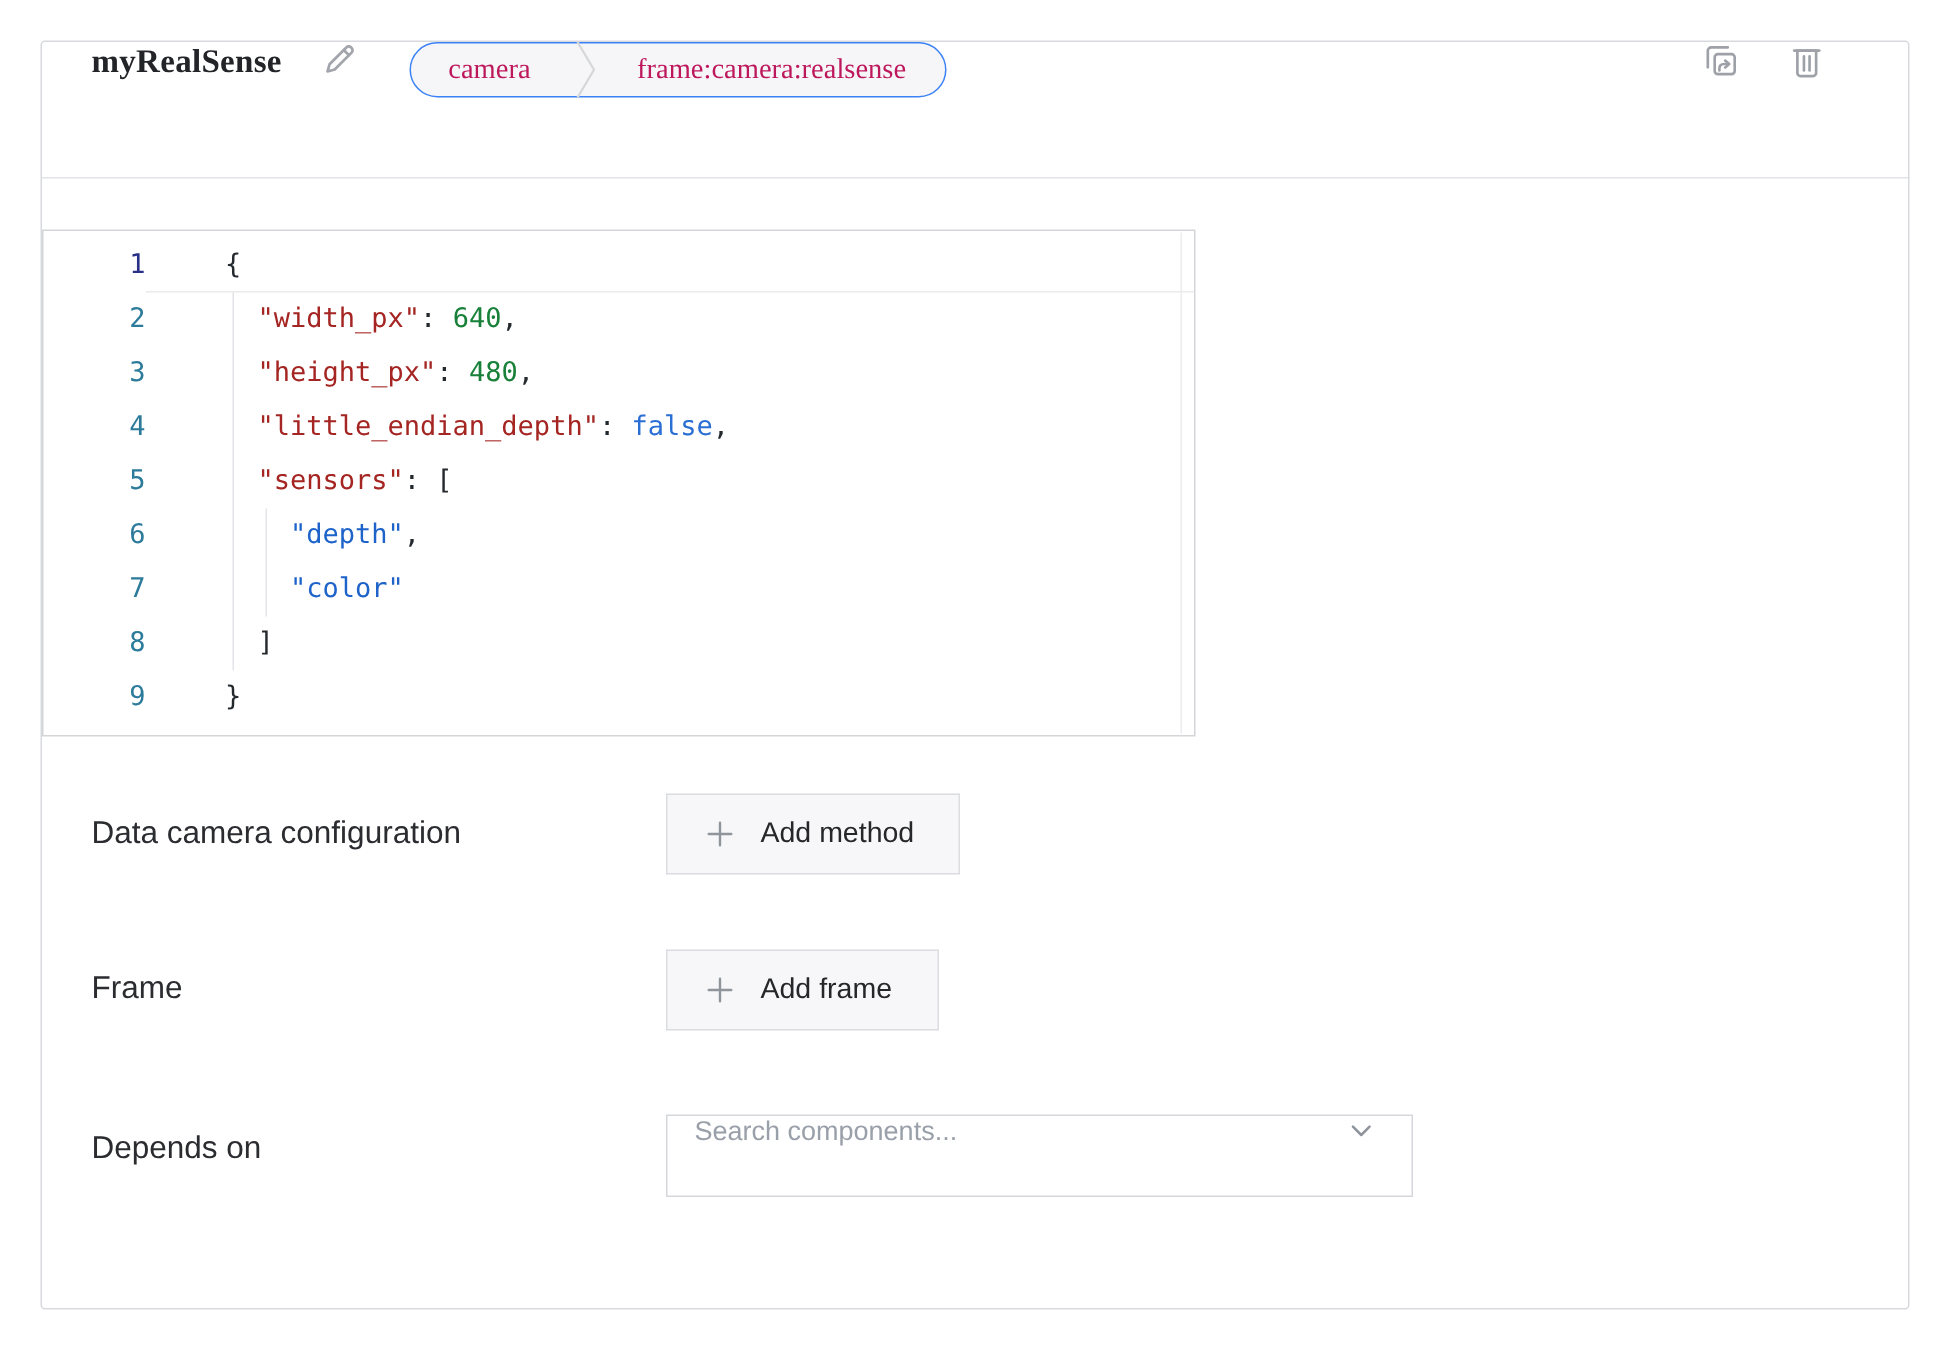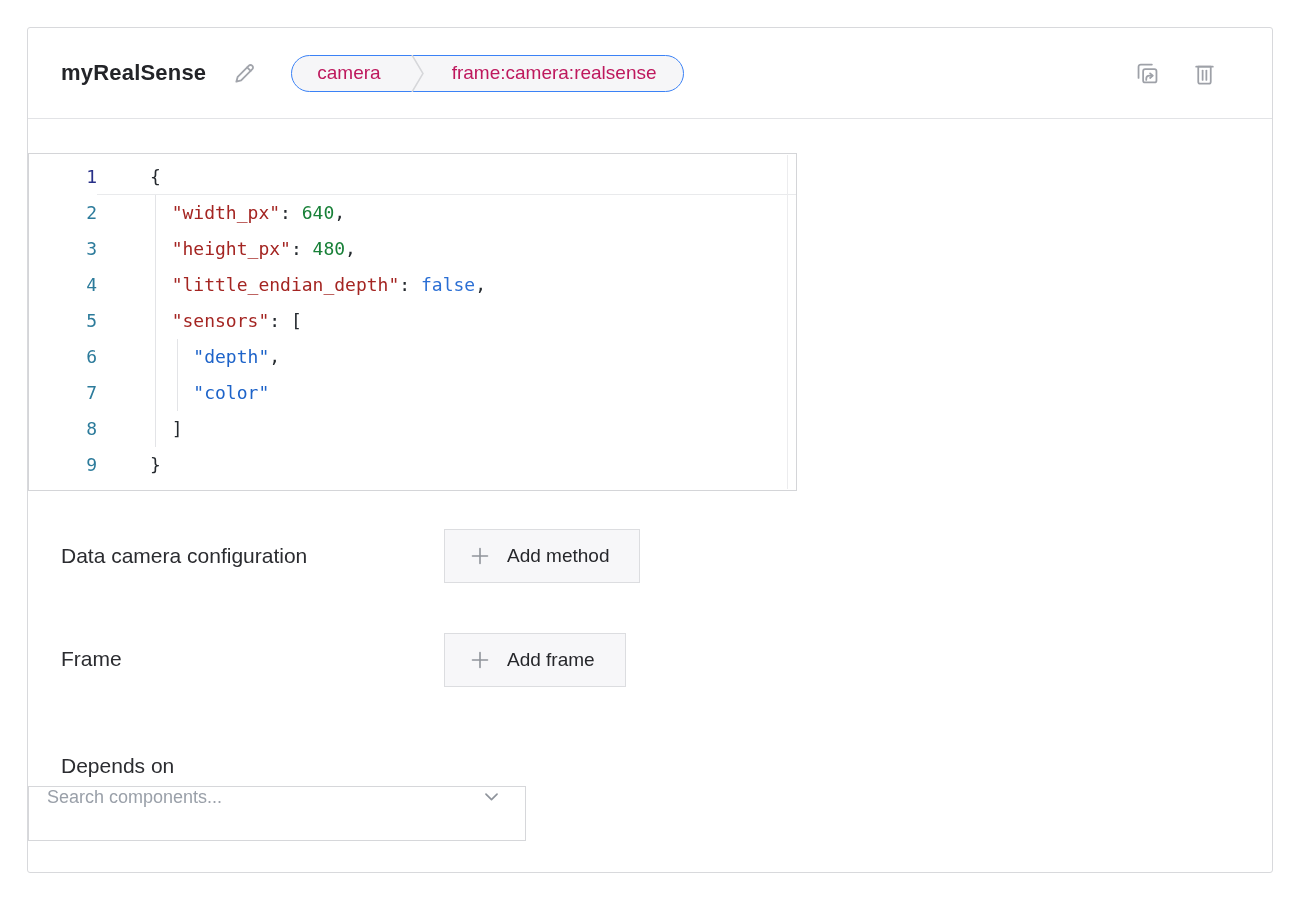--- a/index.html
+++ b/index.html
@@ -4,21 +4,21 @@
 <style>
   * { margin:0; padding:0; box-sizing:border-box; }
   html,body { width:1300px; height:902px; background:#ffffff; overflow:hidden;
               font-family:"Liberation Sans", sans-serif; color:#232428; }
 
   .card { position:absolute; left:27px; top:27px; width:1246px; height:846px;
           background:#fff; border:1px solid #d8d9dc; border-radius:3px; }
 
   
   .card-header { height:91px; border-bottom:1px solid #e2e3e6;
-                 display:flex; align-items:center; padding:0 56px 0 33px; }
+                 display:flex; align-items:flex-start; padding:0 56px 0 33px;font-family:Liberation Serif, serif; }
   .title { font-size:22px; font-weight:600; color:#232428; letter-spacing:.2px; }
   .icon-btn { background:none; border:none; cursor:pointer; display:flex;
               align-items:center; justify-content:center; padding:0; }
   .pencil-btn { margin-left:27px; }
   .pill { margin-left:35px; height:37px; background:#f6f6f8; border:1px solid #3b82f6;
           border-radius:999px; display:flex; align-items:center; font-size:19px; color:#be185d;gap:12px; }
   .pill-seg1 { padding:0 18px 0 25px; }
   .pill-seg2 { padding:0 26px 0 16px; }
   .pill svg { display:block; }
   .header-actions { margin-left:auto; display:flex; align-items:center; gap:33px; }
@@ -29,21 +29,21 @@
   .row-label { width:416px; padding-left:33px; font-size:21px; color:#2b2c30; }
   .row-label span { display:block; max-width:255px; line-height:40px; }
   .row-control { flex:1; }
 
   .row-attributes { margin-top:34px; }
   .row-attributes .row-label { padding-top:14px; }
   .row-datacapture { margin-top:38px; }
   .row-datacapture .row-label { padding-top:7px; }
   .row-frame { margin-top:50px; }
   .row-frame .row-label { padding-top:6px; }
-  .row-depends { margin-top:56px;flex-direction:column; }
+  .row-depends { margin-top:56px; }
   .row-depends .row-label { padding-top:3px; }
 
   
   .editor { position:relative; width:769px; height:338px; background:#fff;
             border:1px solid #d4d5d8; font-family:"DejaVu Sans Mono", monospace;
             font-size:18px; overflow:hidden; cursor:text; }
   .ed-lines { padding-top:5px; }
   .code-row { display:flex; height:36px; line-height:36px; }
   .code-row .ln { width:68px; text-align:right; color:var(--ln,#2c7b9b);
                   font-size:18px; flex:none; user-select:none; }

